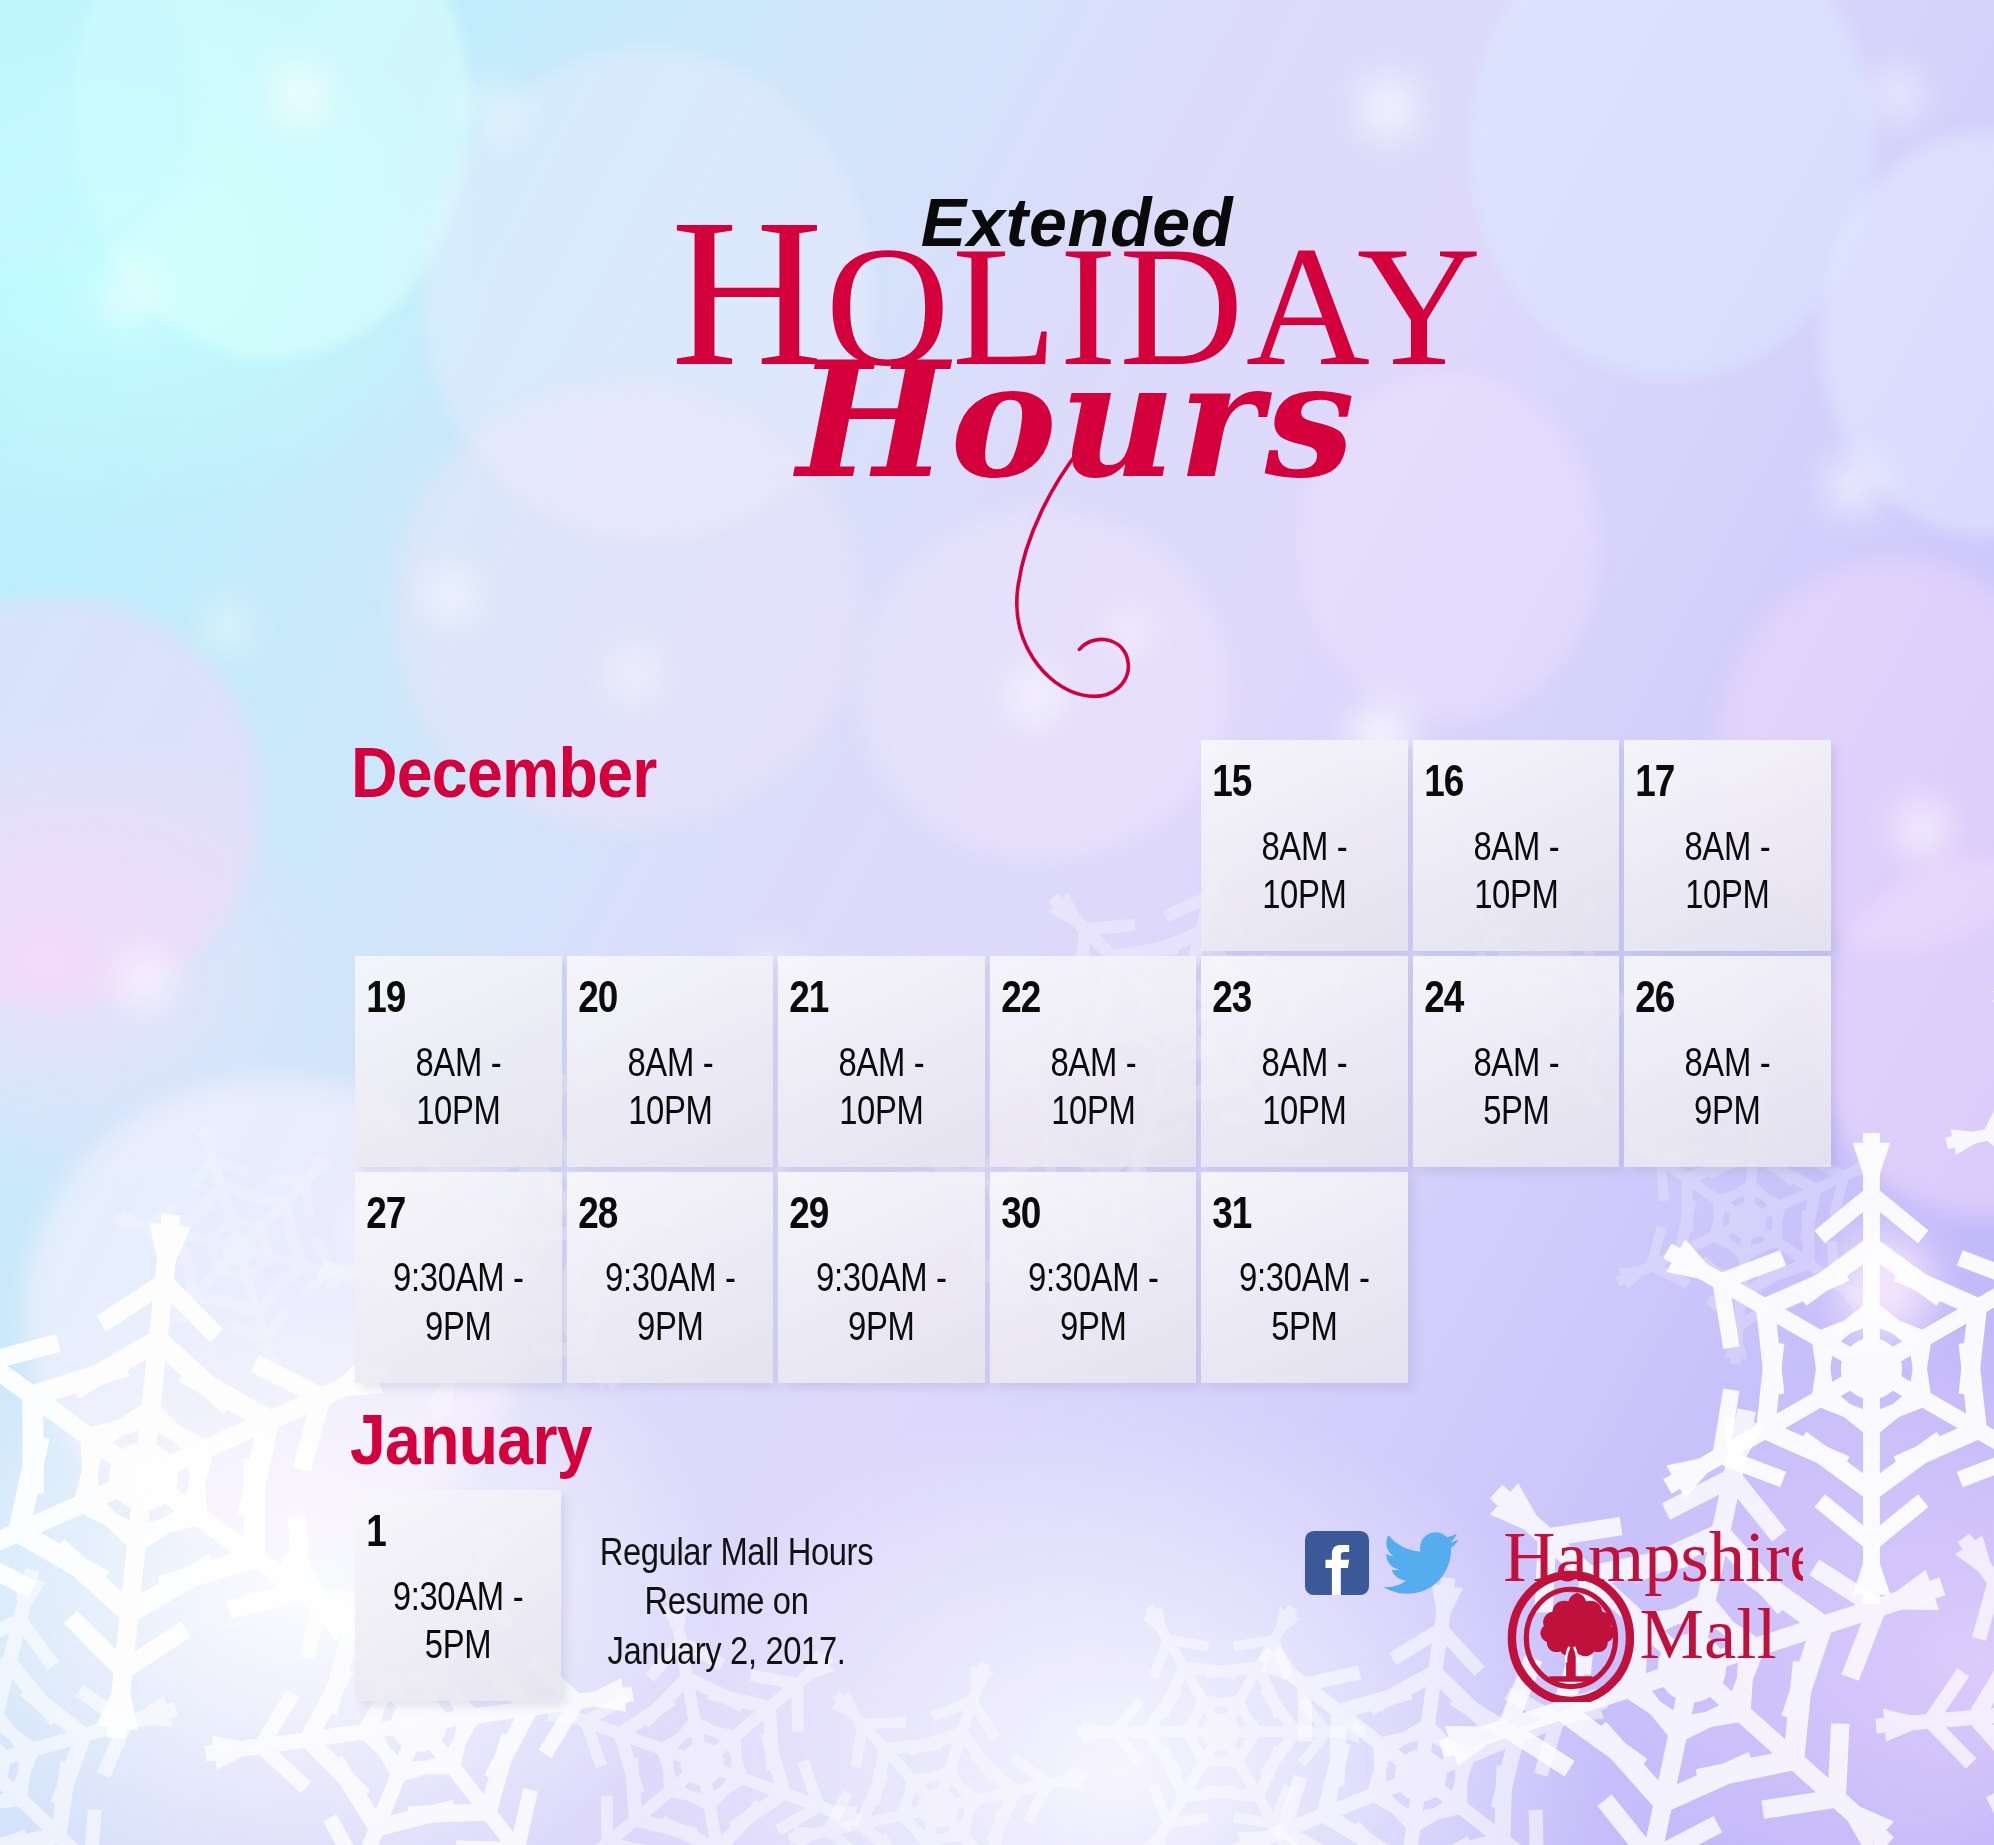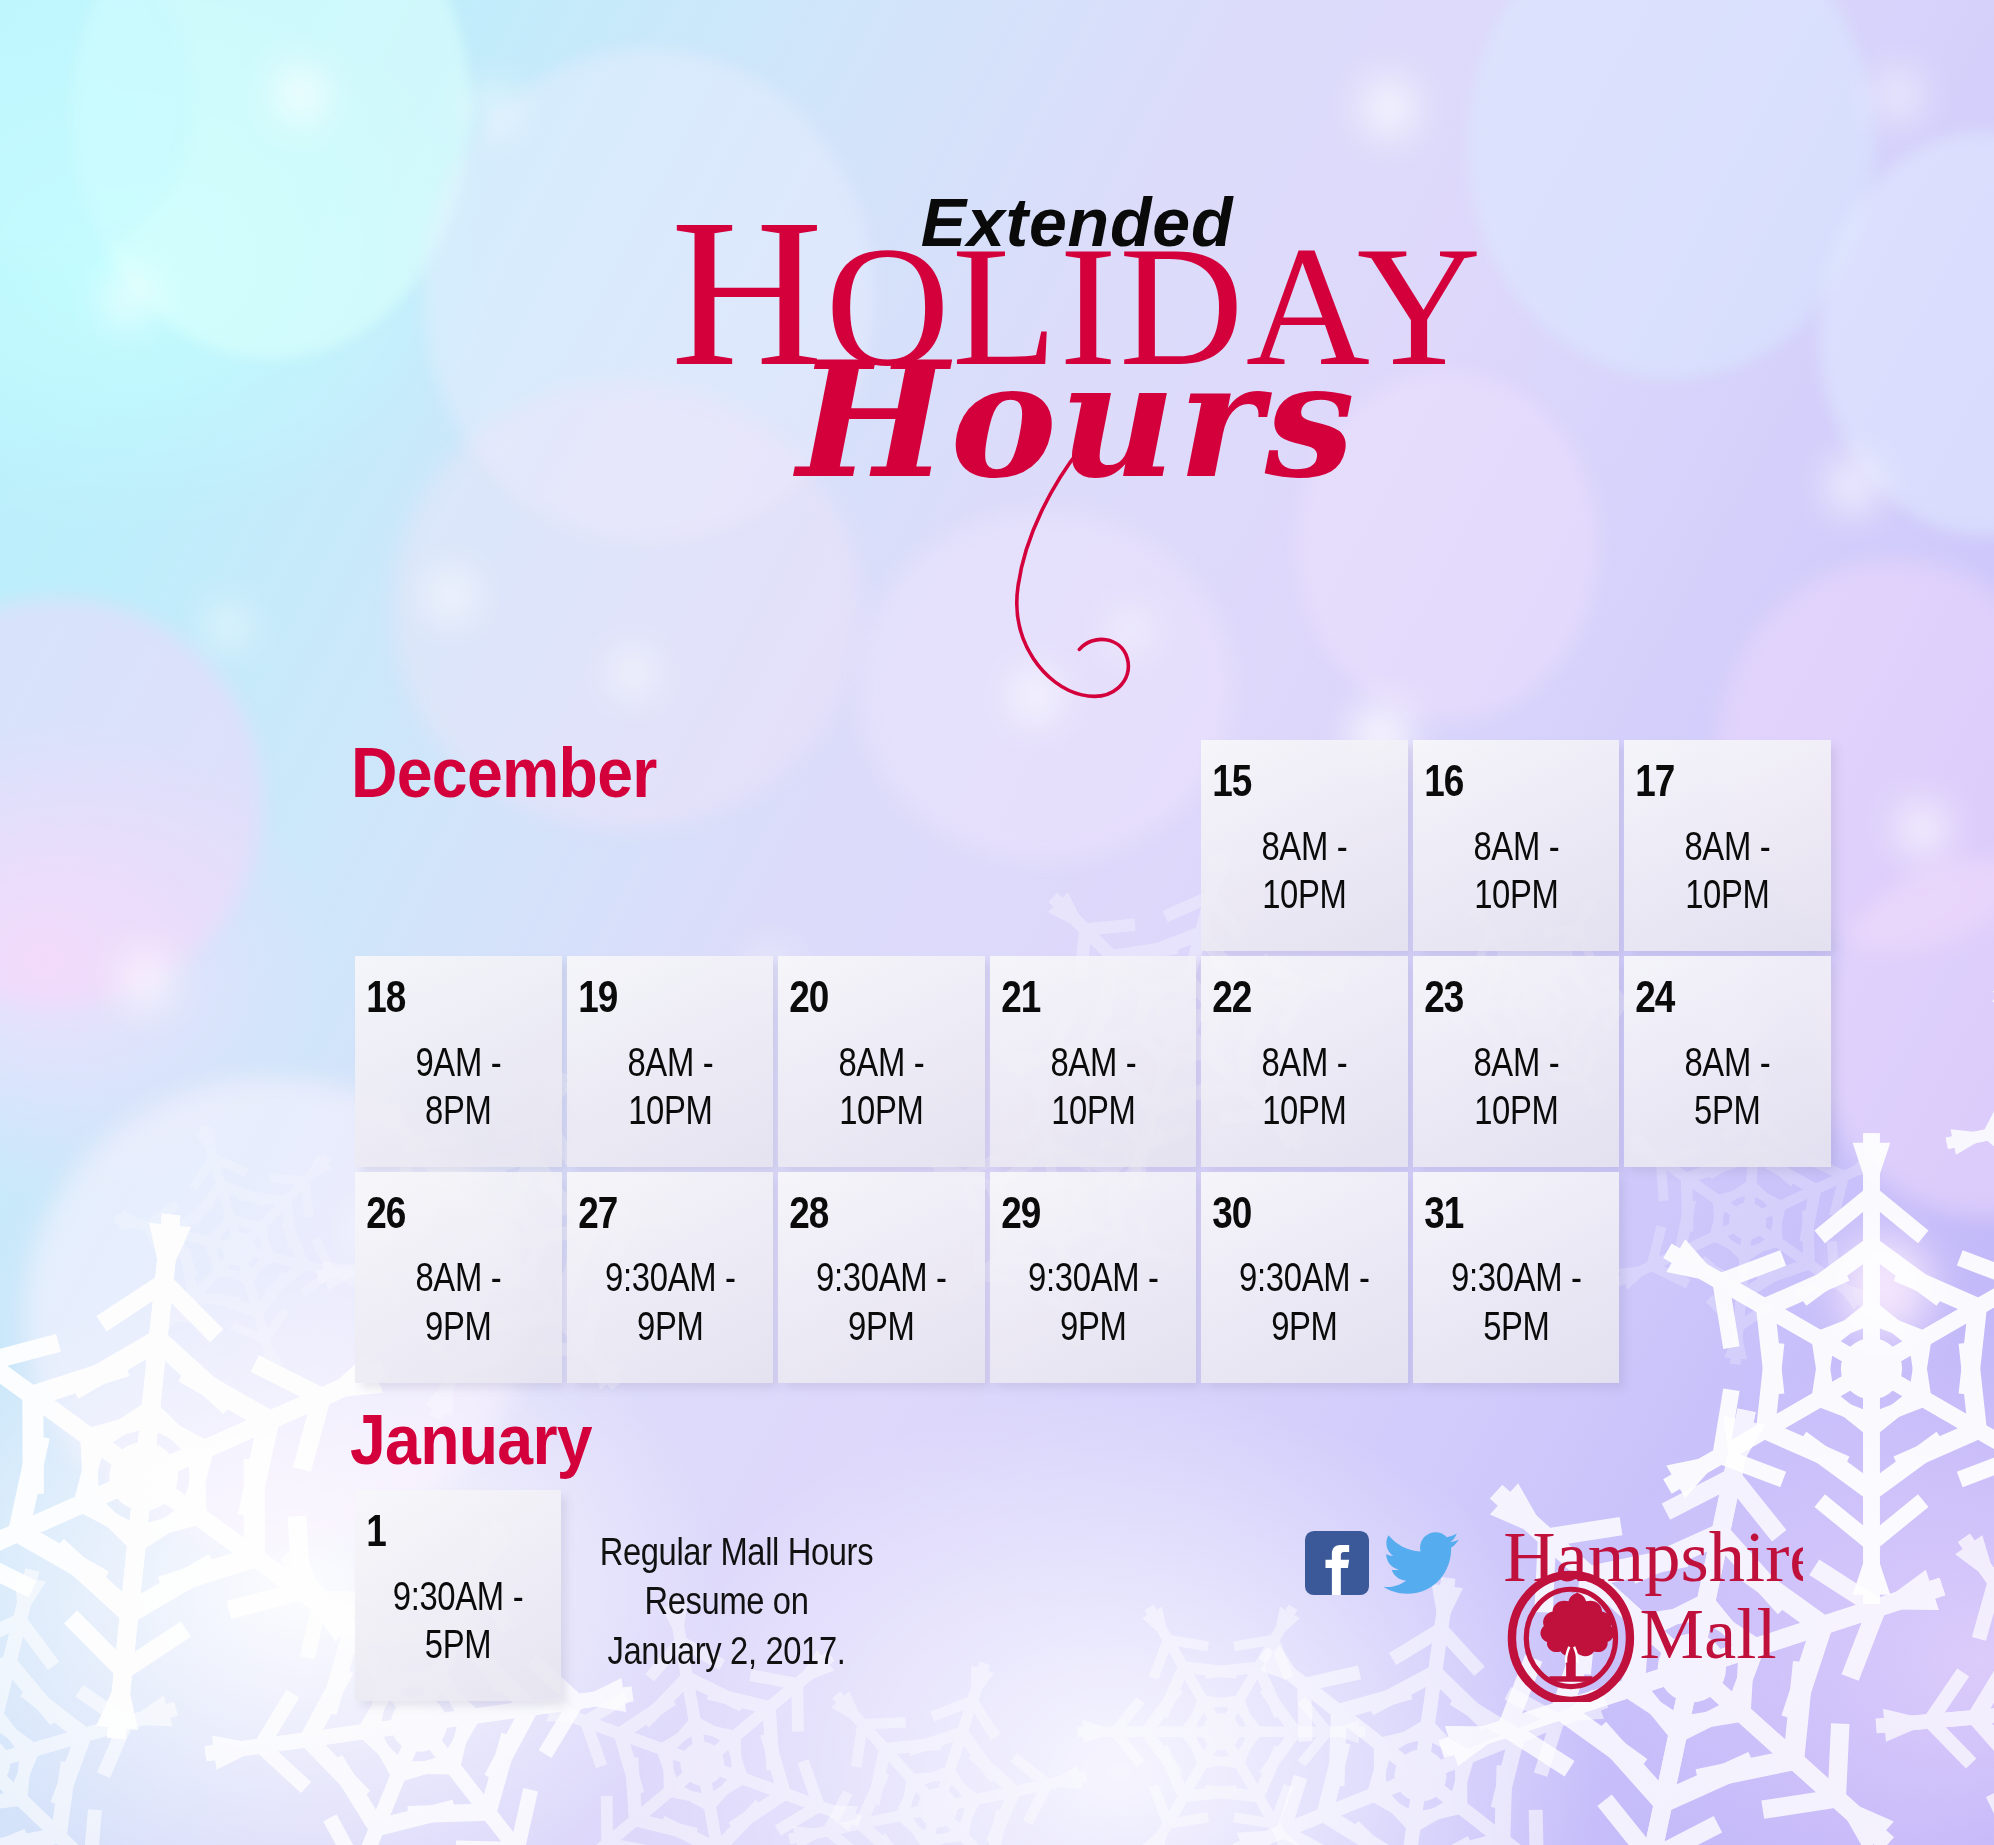--- a/index.html
+++ b/index.html
@@ -389,27 +389,20 @@
         </div>
       </div>
       <div class="cell">
         <span class="daynum">17</span>
         <div class="hours">
           <span class="ln">8AM -</span>
           <span class="ln">10PM</span>
         </div>
       </div>
       <div class="cell">
-        <span class="daynum">18</span>
-        <div class="hours">
-          <span class="ln">9AM -</span>
-          <span class="ln">8PM</span>
-        </div>
-      </div>
-      <div class="cell">
         <span class="daynum">19</span>
         <div class="hours">
           <span class="ln">8AM -</span>
           <span class="ln">10PM</span>
         </div>
       </div>
       <div class="cell">
         <span class="daynum">20</span>
         <div class="hours">
           <span class="ln">8AM -</span>

